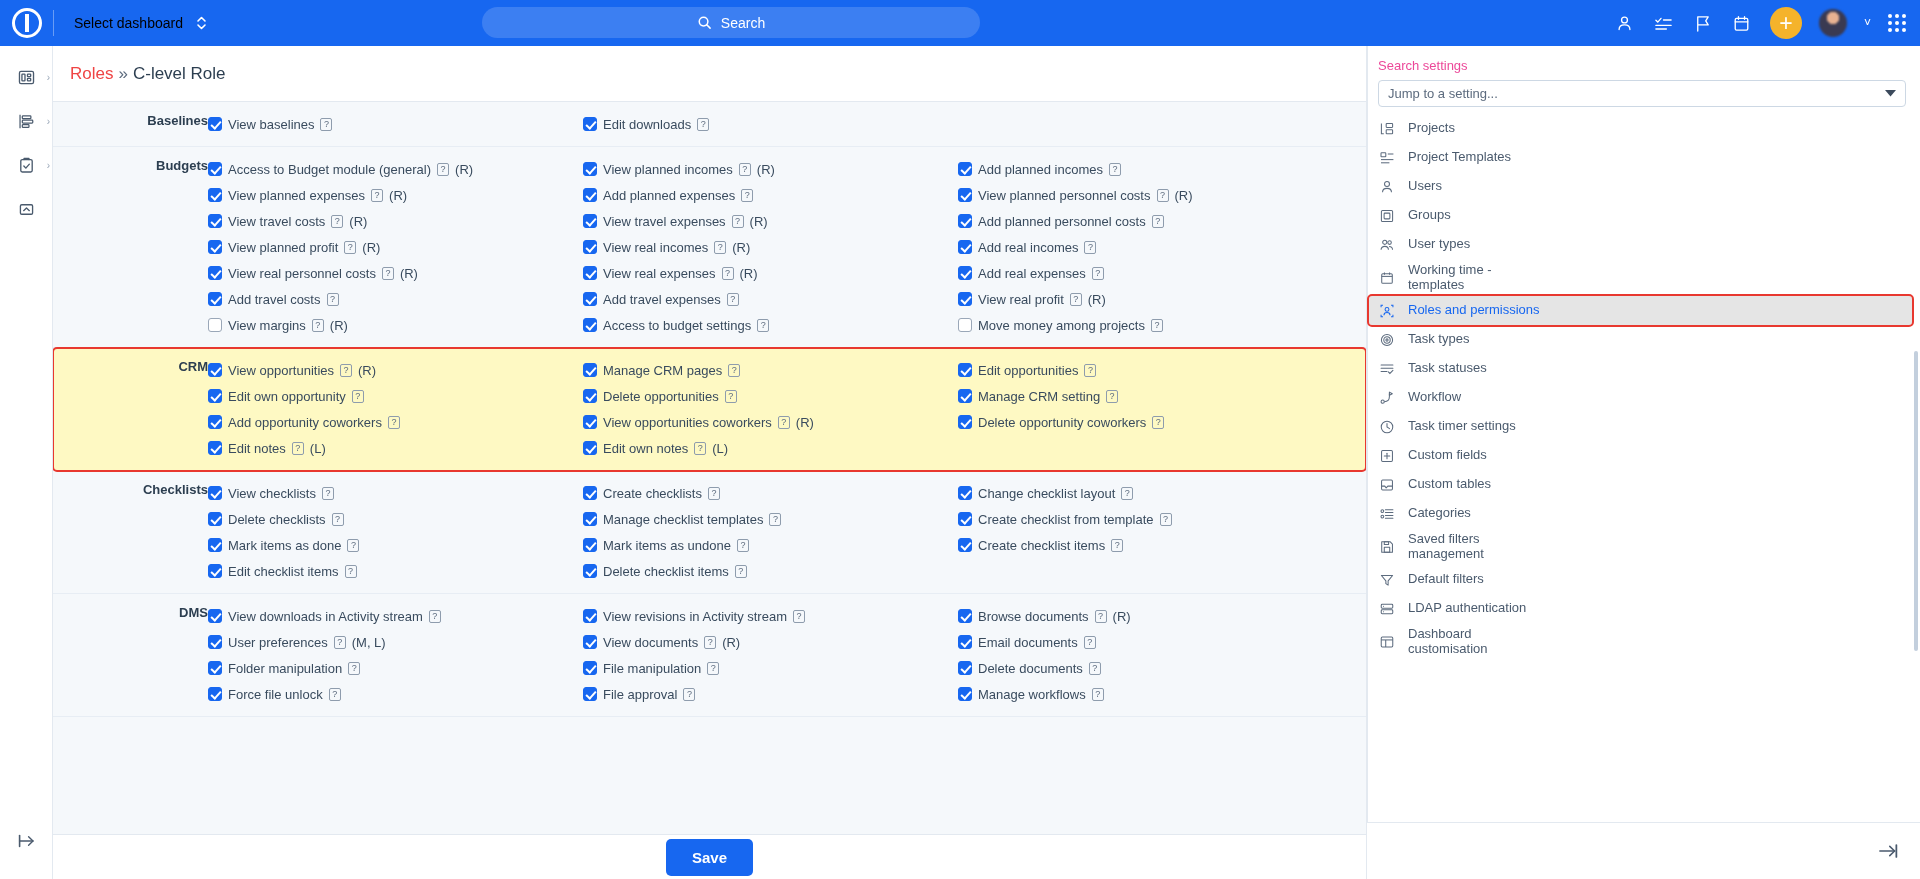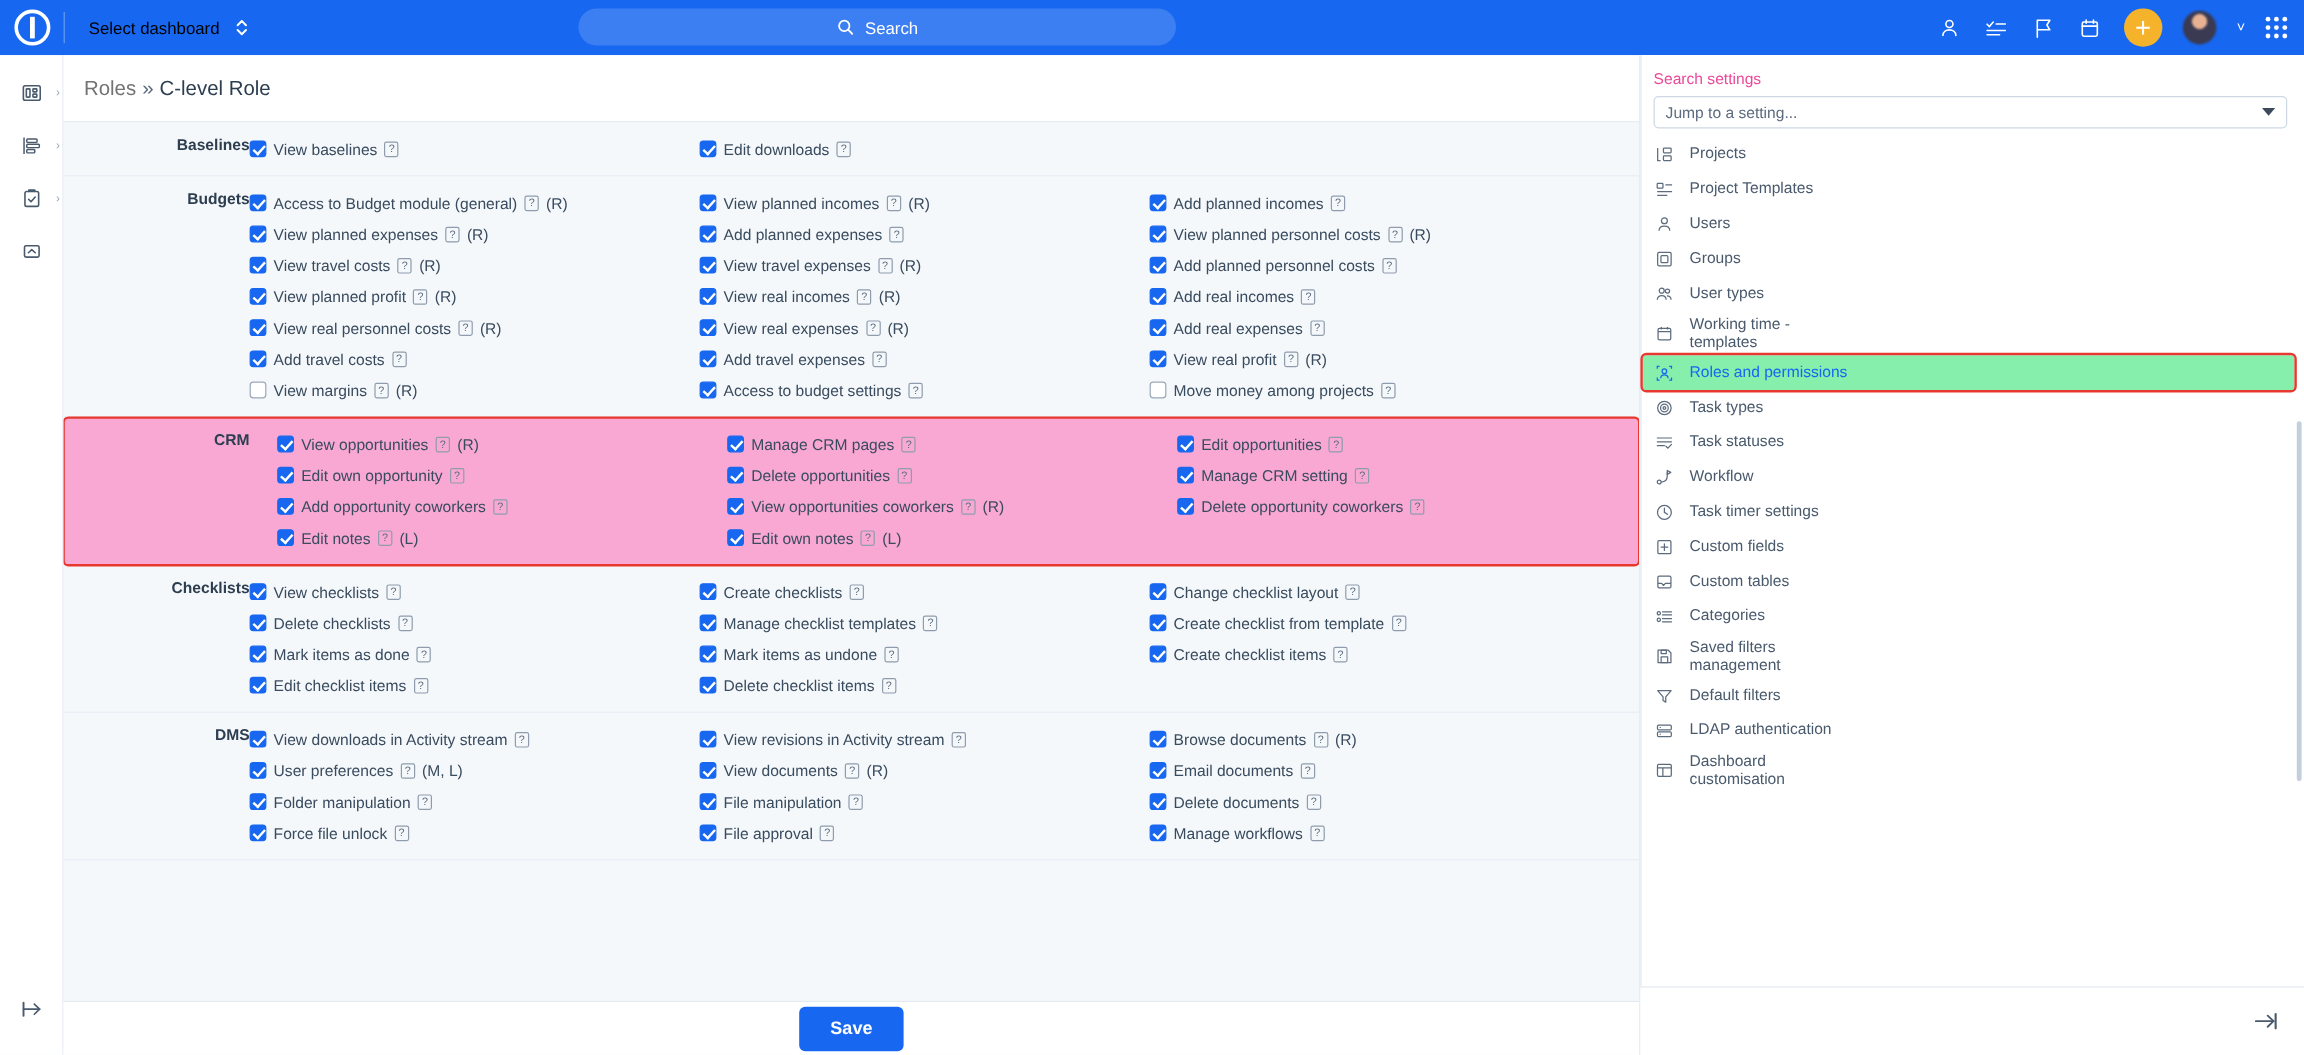--- a/index.html
+++ b/index.html
@@ -72,21 +72,21 @@
   .rail-chev { position:absolute; right:3px; color:#9aa7b8; font-size:10px; }
   .rail-bottom { position:absolute; left:0; bottom:28px; width:53px; display:flex; justify-content:center; cursor:pointer; }
 
   
   .crumb {
     position:absolute; left:53px; top:46px; width:1867px; height:56px;
     background:#fff; border-bottom:1px solid #e3e9f0;
     display:flex; align-items:center; padding-left:17px;
     font-size:17px;
   }
-  .crumb a { color:#737373; text-decoration:none; cursor:pointer; }
+  .crumb a { color:#ef4444; text-decoration:none; cursor:pointer; }
   .crumb .sep { color:#5c6b7e; margin:0 5px; }
   .crumb .cur { color:#2c3e50; }
 
   
   .main {
     position:absolute; left:53px; top:102px; width:1313px; height:777px;
     background:#f5f8fb; overflow:hidden;
   }
   .sect {
     position:relative; display:flex; padding:9px 0 9px 0;
@@ -114,21 +114,21 @@
   }
   .cb.off { background:#fff; border:1.5px solid #9aa7b8; }
   .qm {
     display:inline-flex; align-items:center; justify-content:center;
     width:12px; height:13px; border:1px solid #8e9cad; border-radius:2px;
     font-size:9px; color:#5c6b7e; flex:none; cursor:pointer; line-height:1;
   }
   .suffix { color:#394b5e; }
   .sect.highlight {
     outline:2px solid #e8382f; outline-offset:-1px;
-    border-radius:4px; background:#f9a8d4;gap:23px;
+    border-radius:4px; background:#fef9c3;
   }
 
   
   .savebar {
     position:absolute; left:53px; bottom:0; width:1313px; height:45px;
     background:#fff; border-top:1px solid #e3e9f0;
     display:flex; align-items:center; justify-content:center;
   }
   .save-btn {
     background:#1767f0; color:#fff; border:none; border-radius:5px;
@@ -151,21 +151,21 @@
   }
   .st-list { margin-top:7px; }
   .st-item {
     display:flex; align-items:center; gap:13px; height:29px;
     padding:0 10px 0 11px; font-size:13px; color:#4a5a6d; cursor:pointer;
     position:relative;
   }
   .st-item.two { height:37px; }
   .st-item .st-ico { width:17px; height:17px; flex:none; display:flex; align-items:center; justify-content:center; color:#5c6b7e; }
   .st-item.active {
-    background:#86efac; color:#1767f0; outline:2px solid #e8382f; outline-offset:0px;
+    background:#e5e5e5; color:#1767f0; outline:2px solid #e8382f; outline-offset:0px;
     border-radius:3px; margin:0 8px 0 2px; padding-left:9px;
   }
   .st-item.active .st-ico { color:#1767f0; }
   .st-lbl { line-height:1.12; }
   .st-footer {
     position:absolute; left:0; bottom:0; width:554px; height:57px;
     border-top:1px solid #e3e9f0; background:#fff;
     display:flex; align-items:center; justify-content:flex-end; padding-right:22px;
   }
   .scroll-track {

